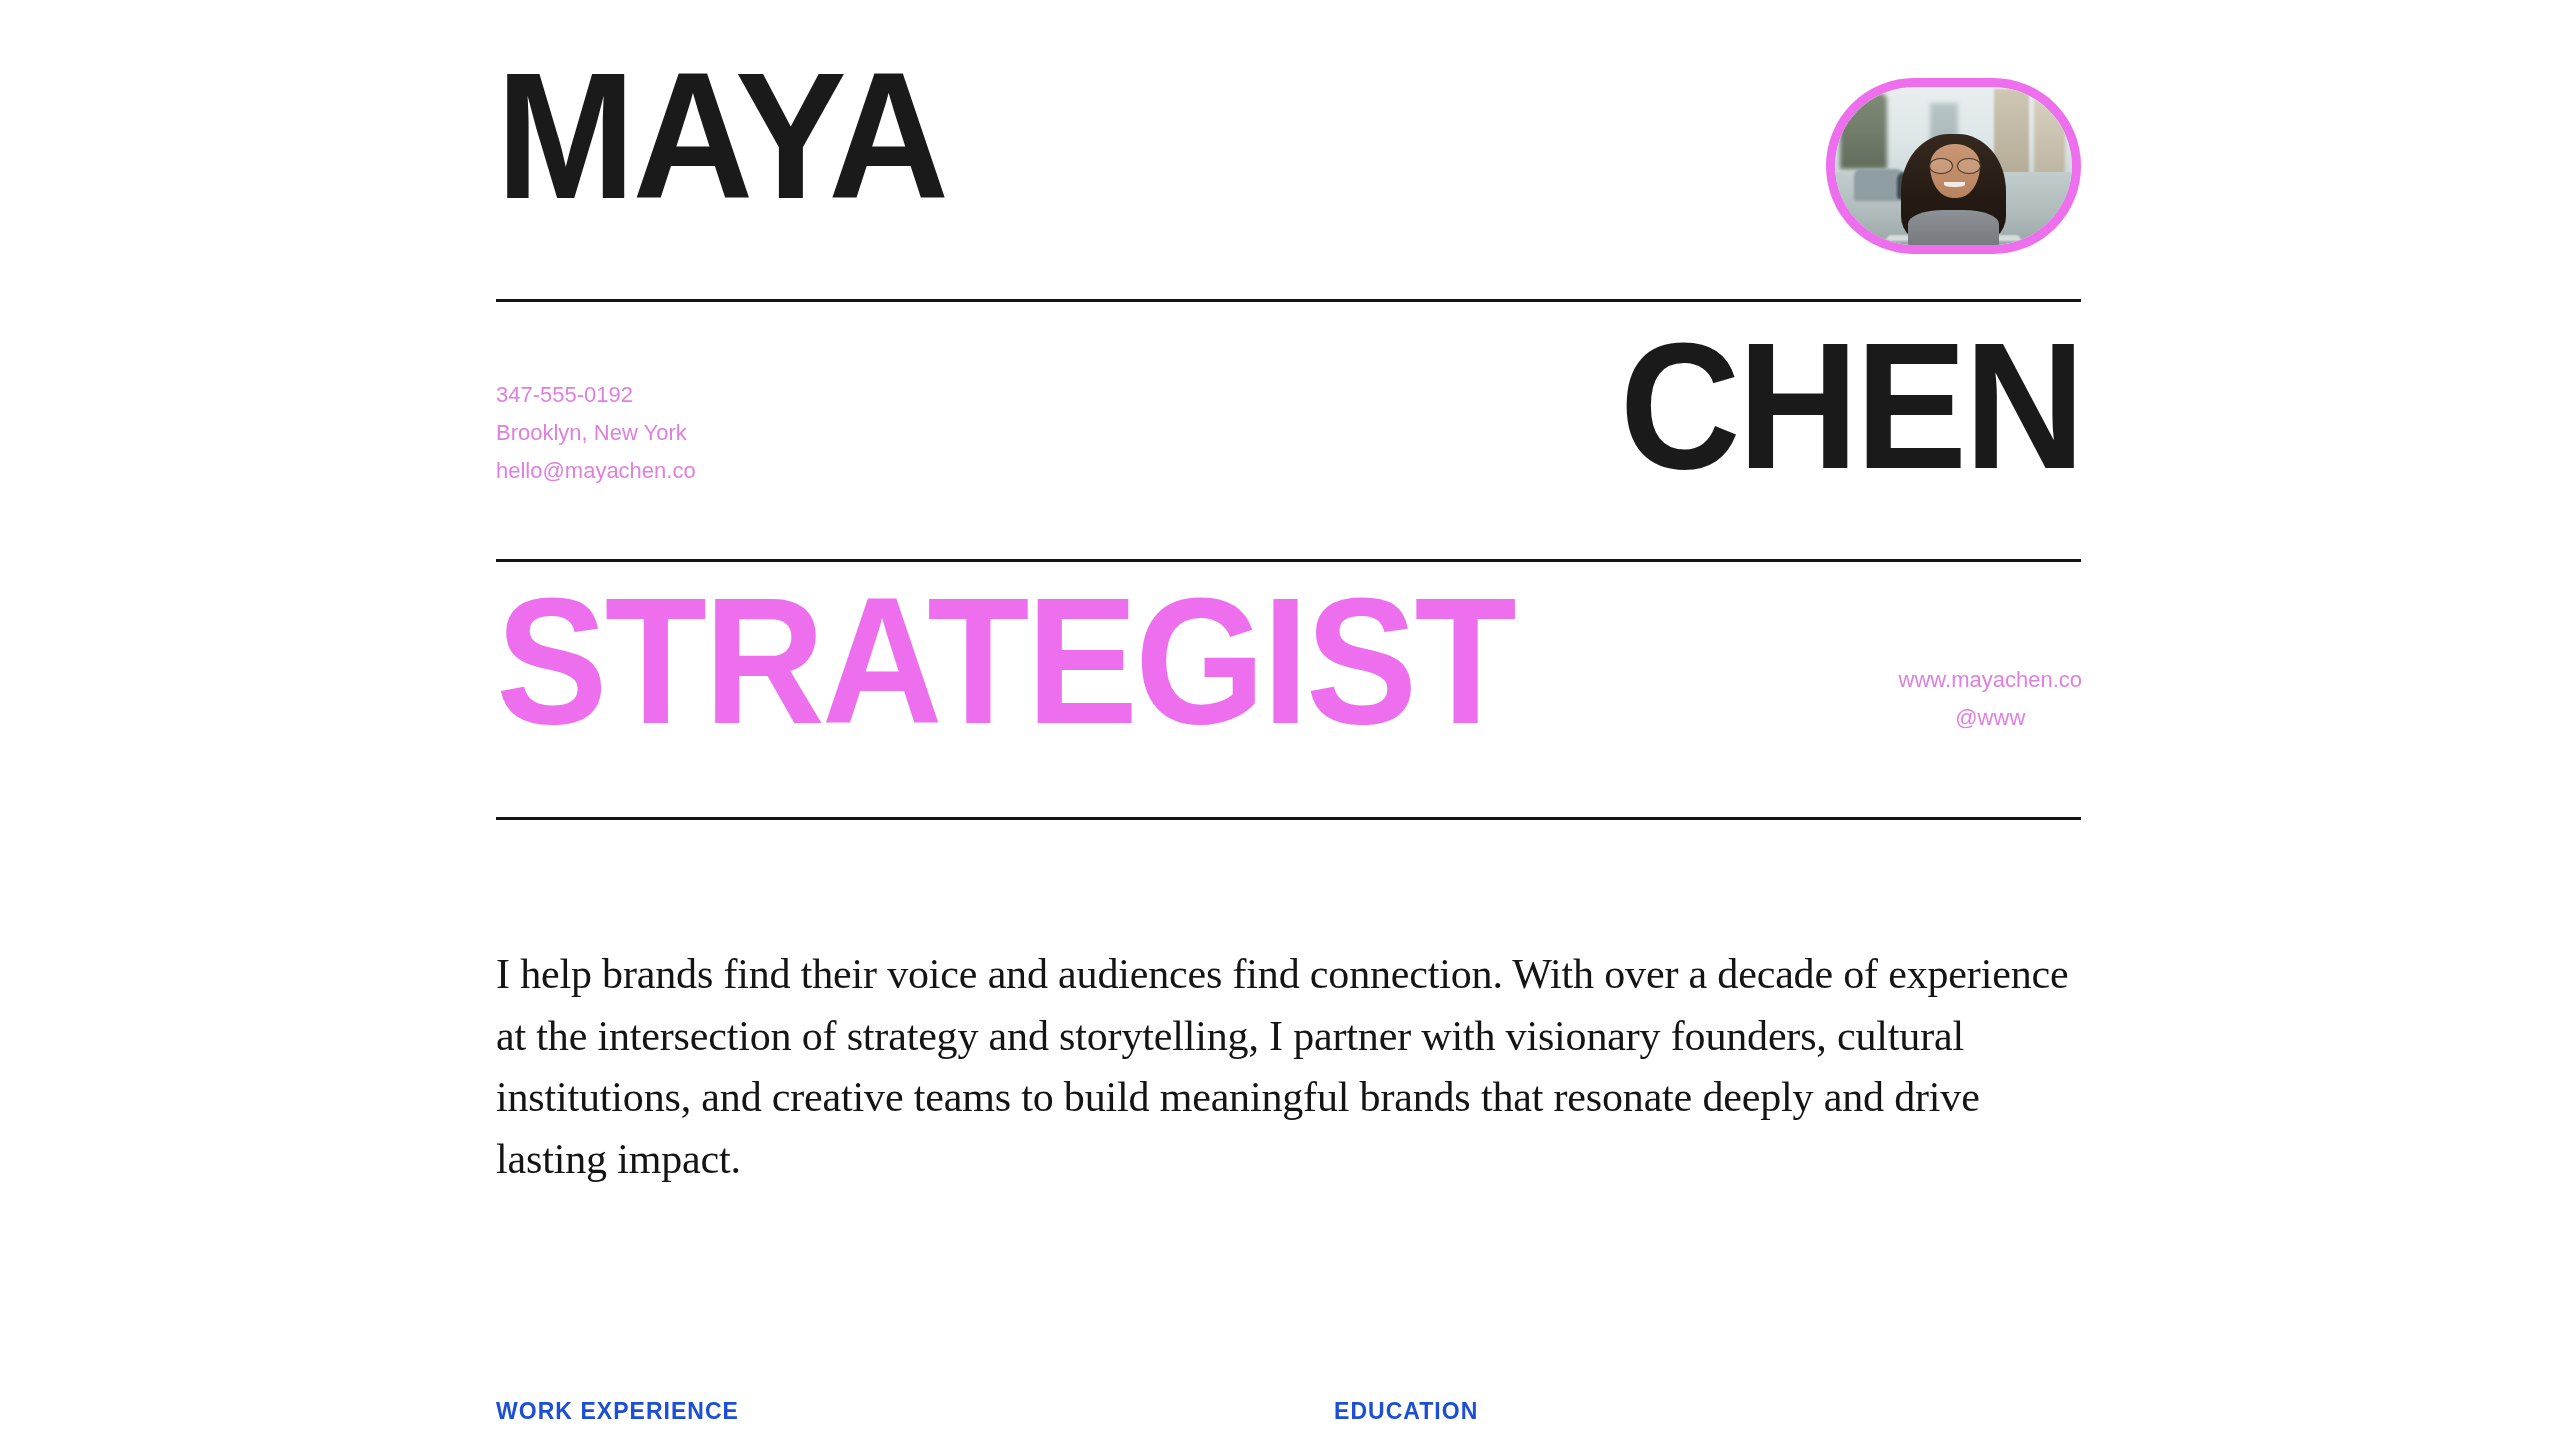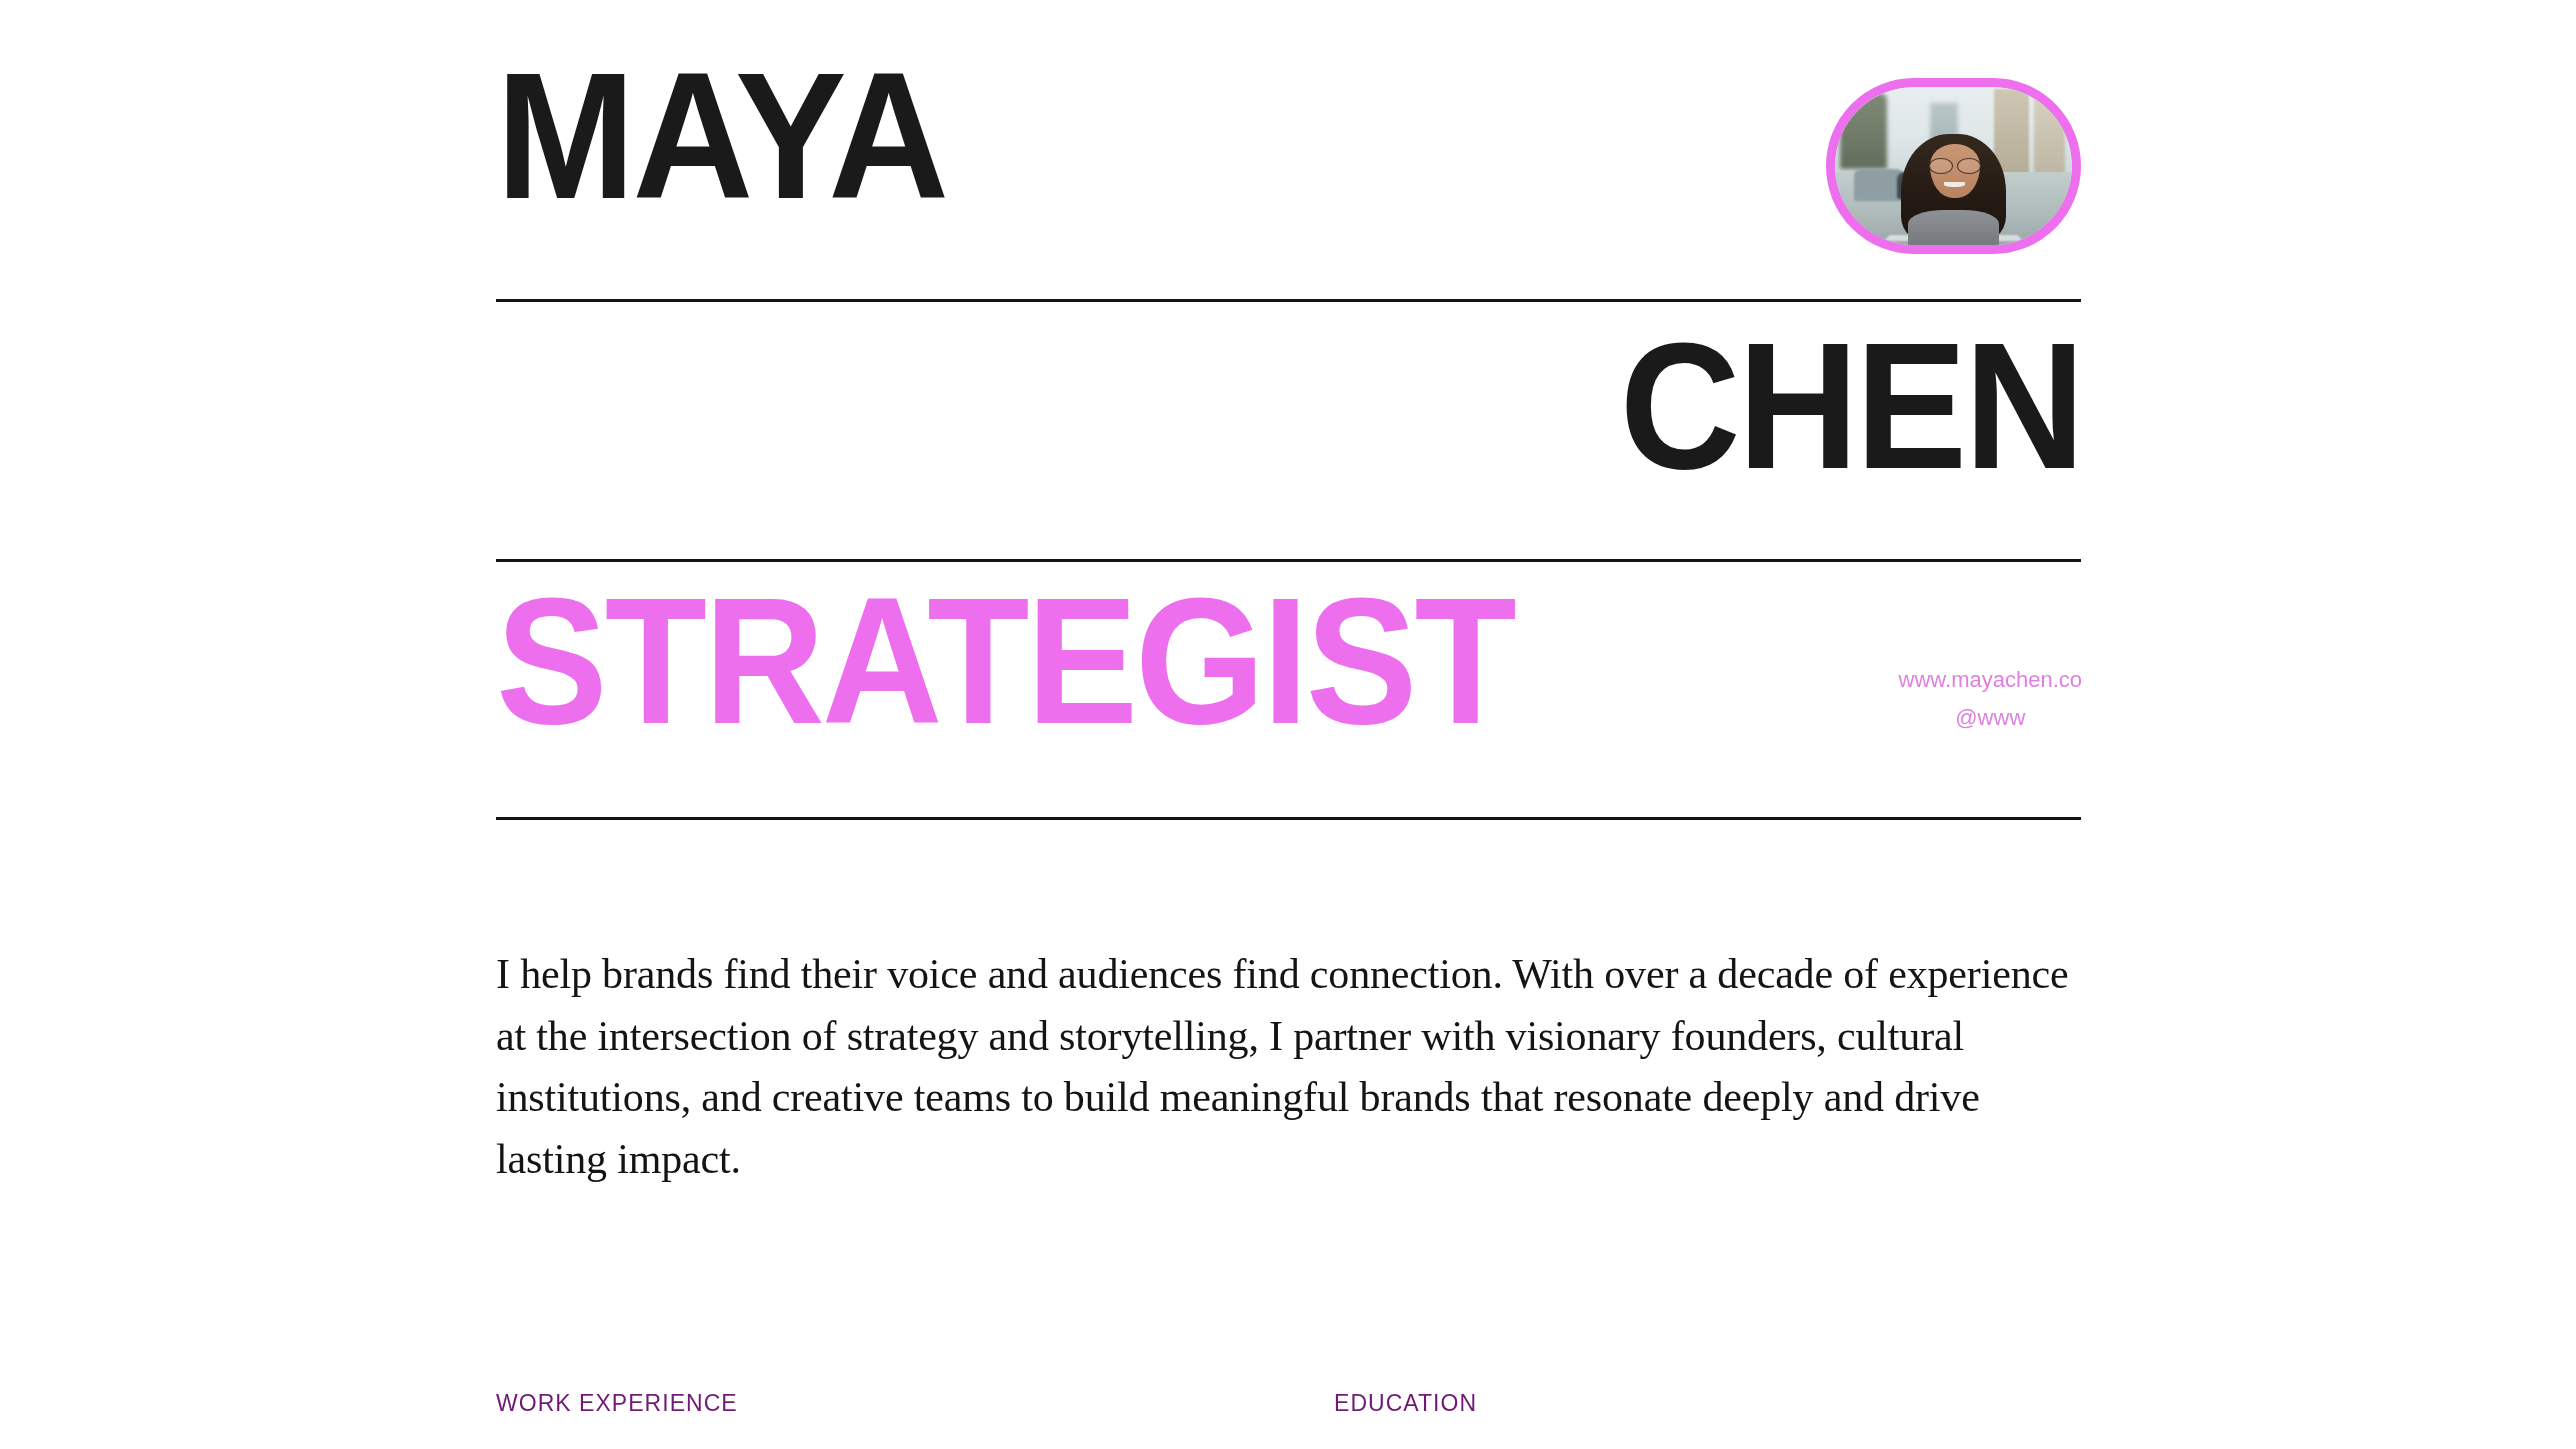--- a/index.html
+++ b/index.html
@@ -205,25 +205,26 @@
     color: #141414;
     font-weight: 400;
     letter-spacing: -0.004em;
     font-family: Liberation Serif, serif;
   }
 
   
   .section-heading {
     position: absolute;
     font-size: 23px;
-    font-weight: 400;
+    font-weight: 700;
     letter-spacing: 0.045em;
-    color: #701a75;
+    color: #1d4ed8;
     text-transform: uppercase;
     white-space: nowrap;
+    margin-top: 8px;
   }
   #section-work { left: 496px; top: 1390px; }
   #section-education { left: 1334px; top: 1390px; }
 </style>
 </head>
 <body>
 
 <div class="page">
 
   <h1 id="first-name" class="display">MAYA</h1>
@@ -242,20 +243,25 @@
       <div class="ph-hair"></div>
       <div class="ph-face"></div>
       <div class="ph-glass"></div>
       <div class="ph-smile"></div>
       <div class="ph-torso"></div>
     </div>
   </div>
 
   <div id="rule-1" class="rule"></div>
 
+  <div id="contact-block">
+    <div>347-555-0192</div>
+    <div>Brooklyn, New York</div>
+    <div>hello@mayachen.co</div>
+  </div>
 
   <h1 id="last-name" class="display">CHEN</h1>
 
   <div id="rule-2" class="rule"></div>
 
   <h2 id="role-title" class="display">STRATEGIST</h2>
 
   <div id="links-block">
     <div>www.mayachen.co</div>
     <div>@www</div>

